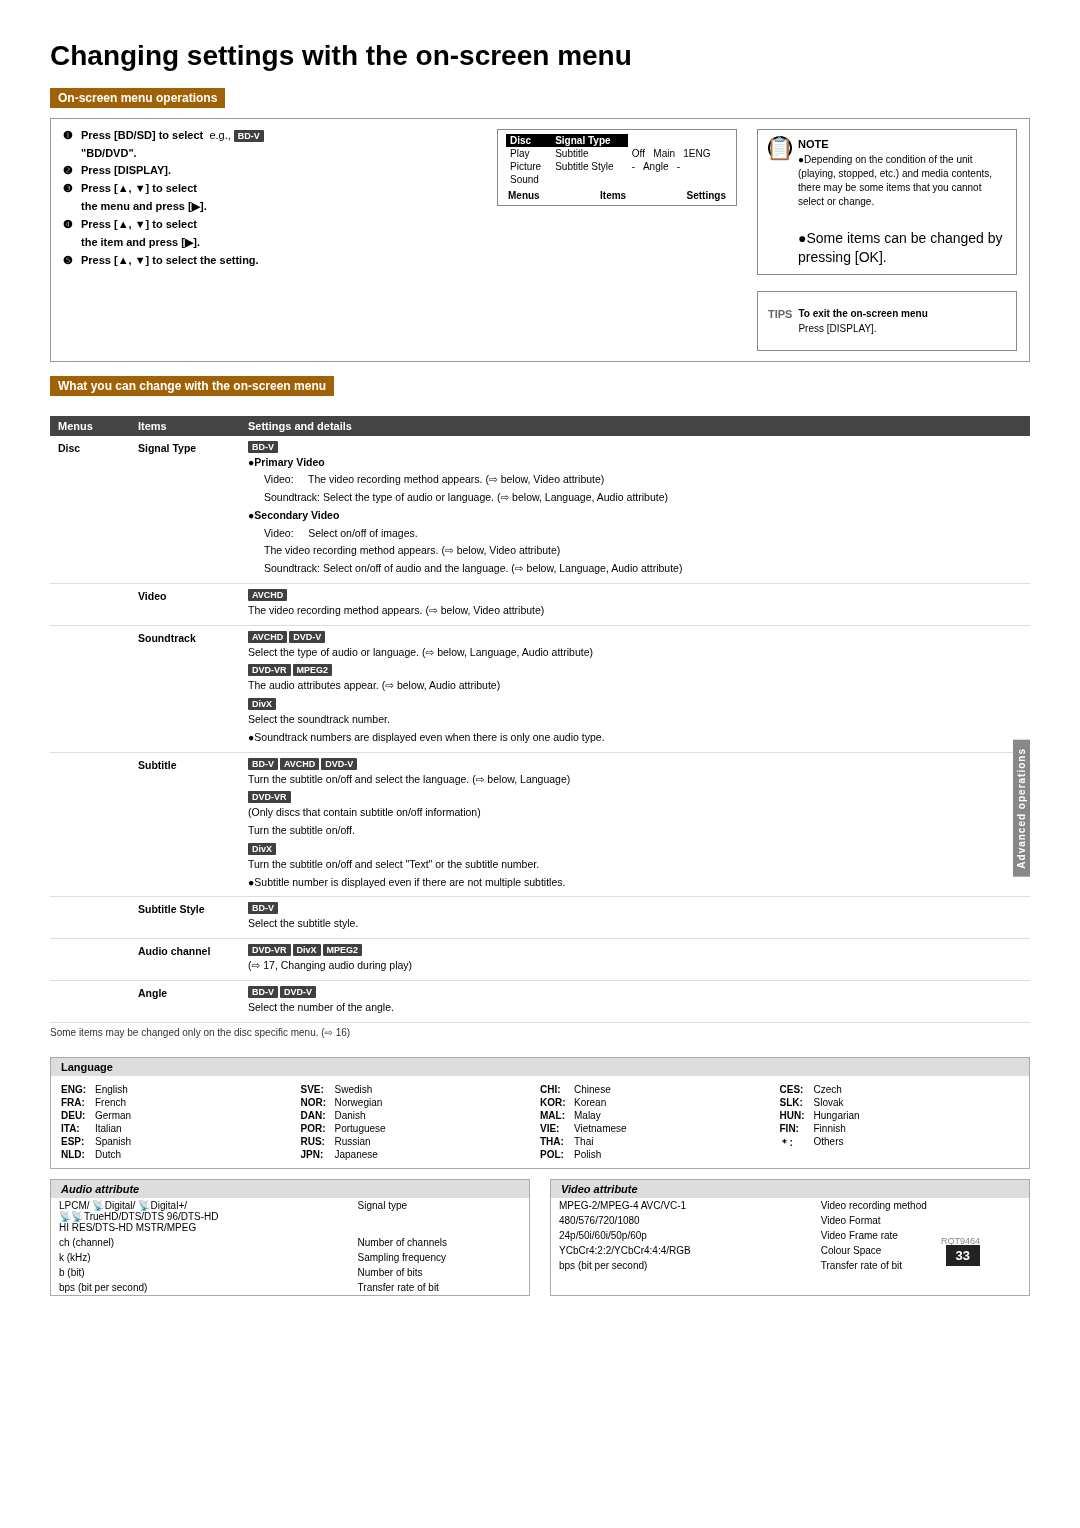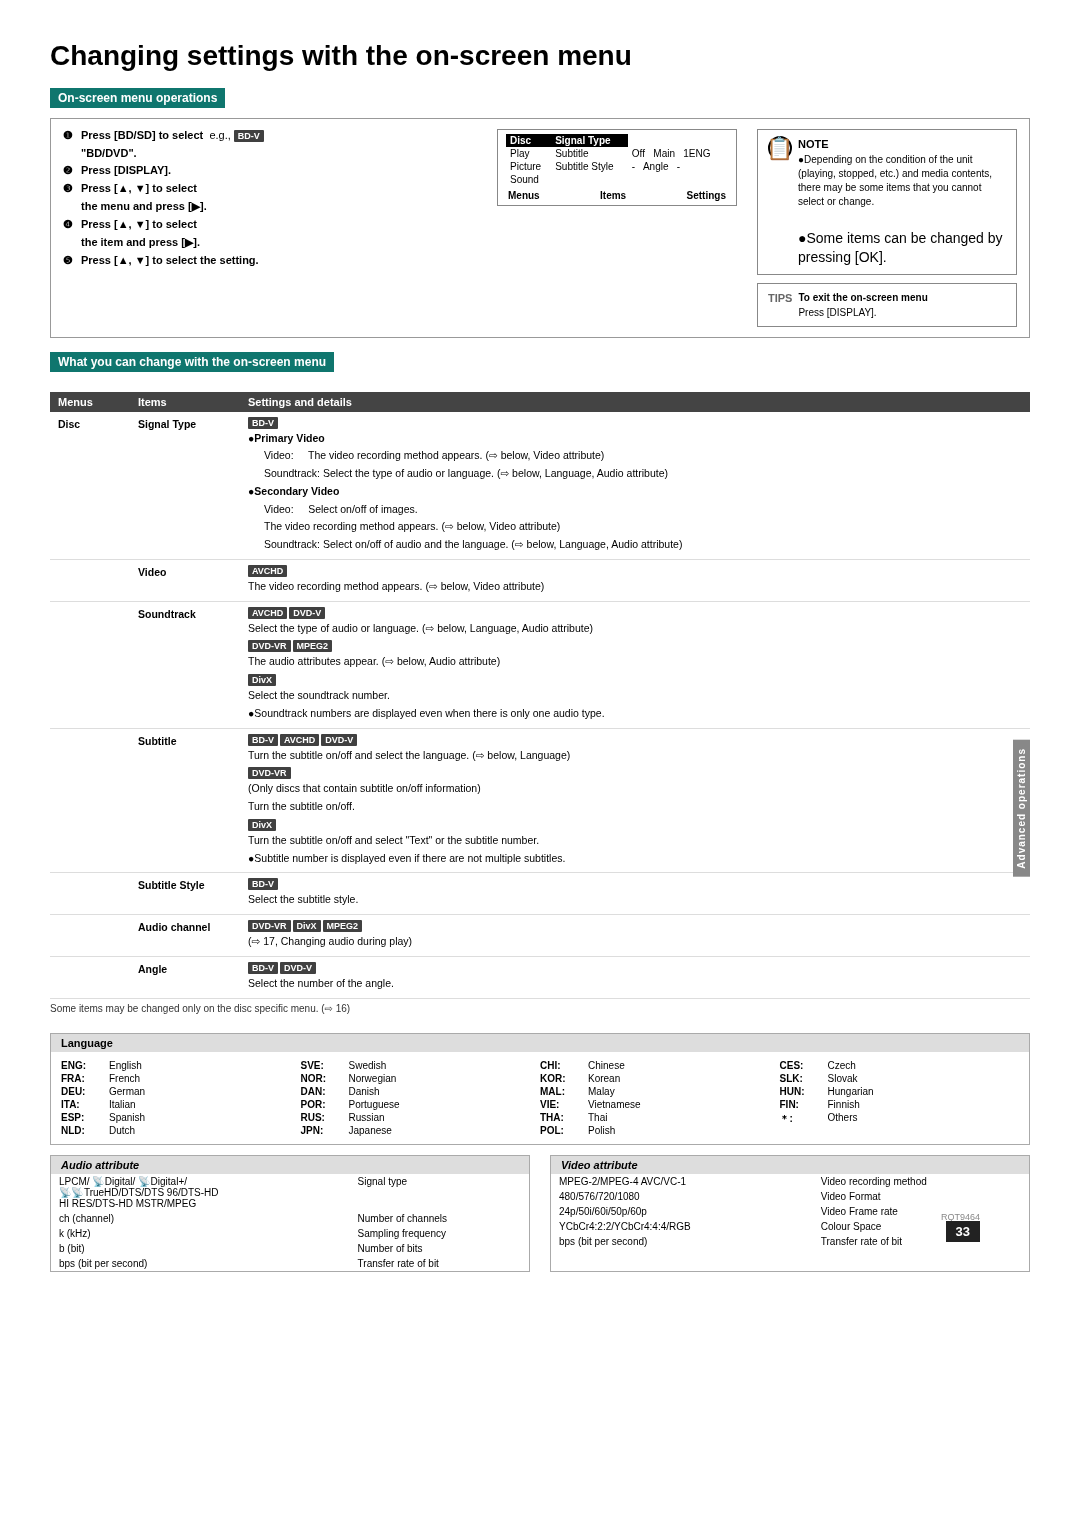--- a/index.html
+++ b/index.html
@@ -11,21 +11,21 @@
       width: 1080px;
       min-height: 1528px;
       padding: 40px 50px;
     }
     h1 {
       font-size: 28px;
       font-weight: bold;
       margin-bottom: 16px;
     }
     .section-header {
-      background: #0f766e;
+      background: #a16207;
       color: #fff;
       font-weight: bold;
       font-size: 12px;
       padding: 3px 8px;
       margin-bottom: 10px;
       display: inline-block;
     }
     .section-block {
       border: 1px solid #999;
       margin-bottom: 14px;
@@ -65,23 +65,24 @@
     .note-box {
       border: 1px solid #888;
       font-size: 10.5px;
       padding: 6px 10px;
       max-width: 260px;
       line-height: 1.5;
     }
     .tips-box {
       border: 1px solid #888;
       font-size: 10.5px;
-      padding: 6px 10px;
+      padding: 14px 10px;
       max-width: 260px;
       line-height: 1.5;
+      margin-top: 8px;
     }
     .note-label {
       font-weight: bold;
       font-size: 11px;
     }
     .right-col {
       display: flex;
       flex-direction: column;
       gap: 8px;
       min-width: 260px;
@@ -158,21 +159,21 @@
       gap: 2px 0;
       font-size: 10px;
     }
     .lang-grid .lang-col {
       display: flex;
       flex-direction: column;
       gap: 2px;
     }
     .lang-item {
       display: flex;
-      gap: 20px;
+      gap: 6px;
     }
     .lang-code { font-weight: bold; min-width: 28px; }
     
     .attr-row {
       display: flex;
       gap: 20px;
       margin-top: 10px;
     }
     .attr-box {
       flex: 1;

